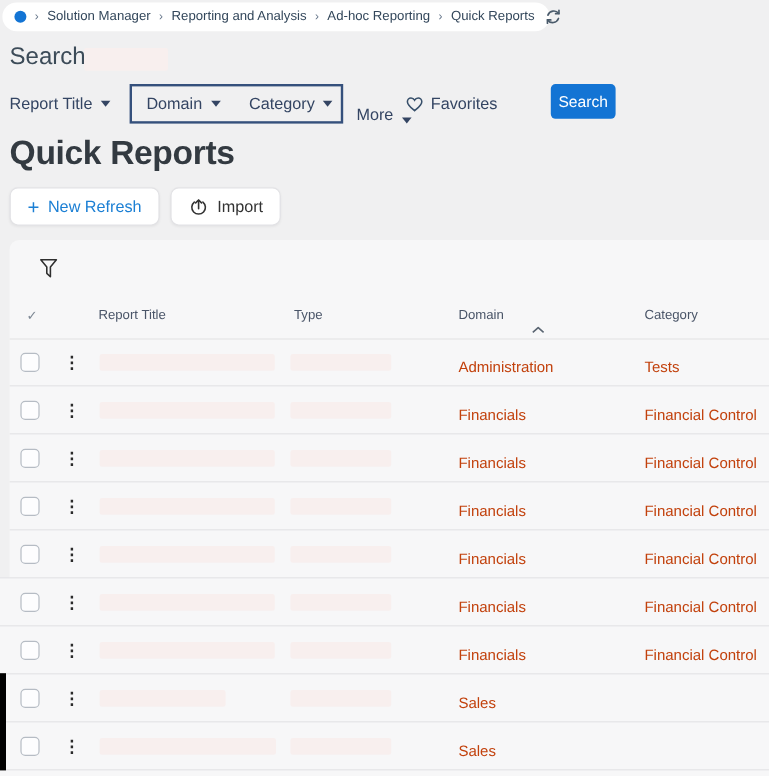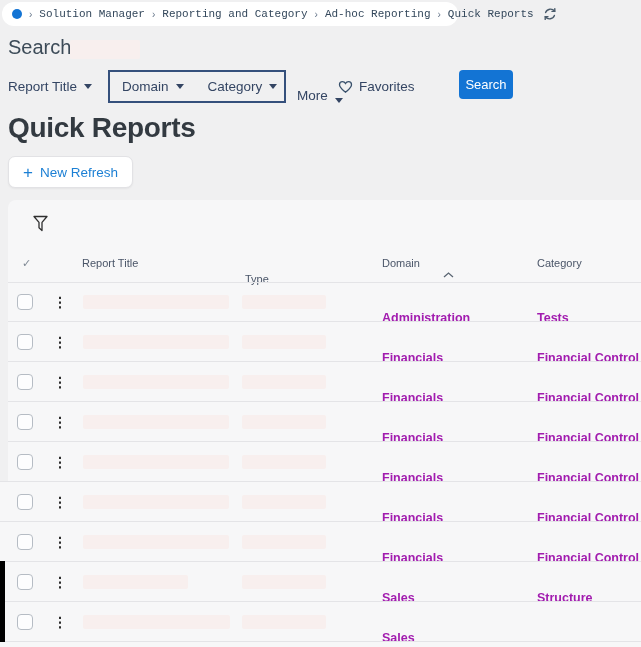--- a/index.html
+++ b/index.html
@@ -9,21 +9,21 @@
     background:var(--page-bg,#f0f0f1);
     font-family:"Liberation Sans", sans-serif;
     color:#2e3a46;
   }
   
   .pill { position:absolute; left:2px; top:2px; width:456px; height:24px;
     background:#fff; border-radius:13px; display:flex; align-items:center;
     padding:0 10px; gap:7px; font-size:11px; color:#33475b; }
   .bc-dot { width:10px; height:10px; border-radius:50%; background:var(--accent,#1374d4); flex:0 0 auto; }
   .bc-sep { color:#66768a; font-size:10px; }
-  .bc-item { white-space:nowrap; cursor:default;font-family:Liberation Mono, monospace; }
+  .bc-item { white-space:nowrap; cursor:default; }
   .bc-refresh { margin-left:2px; display:flex; align-items:center; }
   
   .search-title { position:absolute; left:8px; top:36px; font-size:20px; font-weight:400; color:#3c4b58; }
   .search-redacted { position:absolute; left:70px; top:40px; width:70px; height:19px;
     background:var(--redacted,#f8efee); border-radius:2px; }
   
   .filter-bar { position:absolute; top:70px; left:0; width:641px; height:33px; font-size:13.5px; color:#344563; }
   .f-item { position:absolute; top:0; height:33px; display:flex; align-items:center; gap:7px; white-space:nowrap; cursor:pointer; }
   .caret-down { width:0; height:0; border-left:4.5px solid transparent; border-right:4.5px solid transparent;
     border-top:5.5px solid #344563; display:inline-block; }
@@ -48,51 +48,51 @@
   
   .card-bg { position:absolute; left:8px; top:200px; width:633px; height:281px;
     background:var(--card-bg,#f7f7f8); border-radius:8px 0 0 0; }
   .full-bg { position:absolute; left:0; top:481px; width:641px; height:166px; background:var(--card-bg,#f7f7f8); }
   .edge-strip { position:absolute; left:0; top:561px; width:5px; height:81px; background:#000; }
   .funnel-btn { position:absolute; left:28px; top:212px; width:24px; height:24px;
     display:flex; align-items:center; justify-content:center; cursor:pointer; background:none; border:none; }
   
   .th { position:absolute; top:257px; font-size:11px; color:#4a5568; white-space:nowrap; }
   .th-check { left:22px; color:#7e8894; font-size:11px; cursor:pointer; }
-  .th-rt { left:82px; } .th-type { left:245px;margin-top:16px; } .th-domain { left:382px; cursor:pointer; } .th-cat { left:537px; }
+  .th-rt { left:82px; } .th-type { left:245px; } .th-domain { left:382px; cursor:pointer; } .th-cat { left:537px; }
   .sort-caret { position:absolute; left:443px; top:272px; }
   .hairline-top { position:absolute; left:8px; top:282px; width:633px; height:1px; background:#e4e4e7; }
   
   .rows { position:absolute; left:0; top:282px; width:641px; }
   .row { position:relative; height:40px; cursor:pointer; }
   .row::after { content:""; position:absolute; left:8px; right:0; bottom:0; height:1px; background:#e4e4e7; }
   .row.flush::after, .row:nth-child(5)::after { left:0; }
   .cb { position:absolute; left:17px; top:12px; width:16px; height:16px;
     border:1.2px solid #b6bcc4; border-radius:4px; background:#fdfdfe; }
   .dots { position:absolute; left:53px; top:0; line-height:40px; font-size:14px; font-weight:700; color:#2b2b2b; }
   .bar { position:absolute; top:13px; height:14px; background:var(--redacted,#f8efee); border-radius:2px; }
   .bar-title { left:83px; width:146px; }
   .bar-type { left:242px; width:84px; }
   .row:nth-child(8) .bar-title { width:105px; }
   .row:nth-child(9) .bar-title { width:147px; }
-  .cell { position:absolute; top:16px; line-height:40px; font-size:12.5px; color:#a21caf; white-space:nowrap;font-weight:bold; }
+  .cell { position:absolute; top:4px; line-height:40px; font-size:12.5px; color:#c2410c; white-space:nowrap; }
   .cell-domain { left:382px; }
   .cell-category { left:537px; }
   svg { display:block; }
 </style>
 </head>
 <body>
 
 <div class="pill">
   <span class="bc-dot"></span>
   <span id="bc-items" style="display:flex;align-items:center;gap:7px;">
       <span class="bc-sep">›</span>
       <span class="bc-item">Solution Manager</span>
       <span class="bc-sep">›</span>
-      <span class="bc-item">Reporting and Category</span>
+      <span class="bc-item">Reporting and Analysis</span>
       <span class="bc-sep">›</span>
       <span class="bc-item">Ad-hoc Reporting</span>
       <span class="bc-sep">›</span>
       <span class="bc-item">Quick Reports</span>
     </span>
   <span class="bc-refresh">
     <svg width="14" height="14" viewBox="0 0 14 14" fill="none" stroke="#4a5b6b" stroke-width="1.4" stroke-linecap="round">
       <path d="M11.6 4.2 A5.2 5.2 0 0 0 2.6 5.6"></path>
       <path d="M2.4 9.8 A5.2 5.2 0 0 0 11.4 8.4"></path>
       <path d="M11.8 1.6 v2.8 h-2.8"></path>
@@ -132,20 +132,30 @@
     <span>Favorites</span>
   </div>
   <button class="search-btn">Search</button>
 </div>
 
 <div class="page-title">Quick Reports</div>
 <div class="toolbar">
   <button class="tb-btn tb-new">
     <span class="plus-glyph">+</span>
     <span>New Refresh</span>
+  </button>
+  <button class="tb-btn">
+    <span>
+      <svg width="17" height="17" viewBox="0 0 18 18" fill="none" stroke="#333" stroke-width="1.4" stroke-linecap="round" stroke-linejoin="round">
+        <path d="M5.2 4.6 A6 6 0 1 0 12.8 4.6"></path>
+        <path d="M9 10.5 V3"></path>
+        <path d="M6.4 5.4 L9 2.8 L11.6 5.4"></path>
+      </svg>
+    </span>
+    <span>Import</span>
   </button>
 </div>
 
 <div class="card-bg"></div>
 <div class="full-bg"></div>
 
 <button class="funnel-btn">
   <svg width="17" height="18" viewBox="0 0 17 18" fill="none" stroke="#2f2f2f" stroke-width="1.3" stroke-linejoin="round">
     <path d="M2 1.5 H15 L10 7.4 V15.6 L7 12.8 V7.4 Z"></path>
   </svg>
@@ -226,21 +236,20 @@
     <span class="cell cell-domain">Financials</span>
     <span class="cell cell-category">Financial Control</span>
   </div>
 
   <div class="row flush">
     <span class="cb"></span>
     <span class="dots">⋮</span>
     <span class="bar bar-title"></span>
     <span class="bar bar-type"></span>
     <span class="cell cell-domain">Sales</span>
-    <span class="cell cell-category">Structure</span>
   </div>
 
   <div class="row flush">
     <span class="cb"></span>
     <span class="dots">⋮</span>
     <span class="bar bar-title"></span>
     <span class="bar bar-type"></span>
     <span class="cell cell-domain">Sales</span>
   </div>
 </div>

